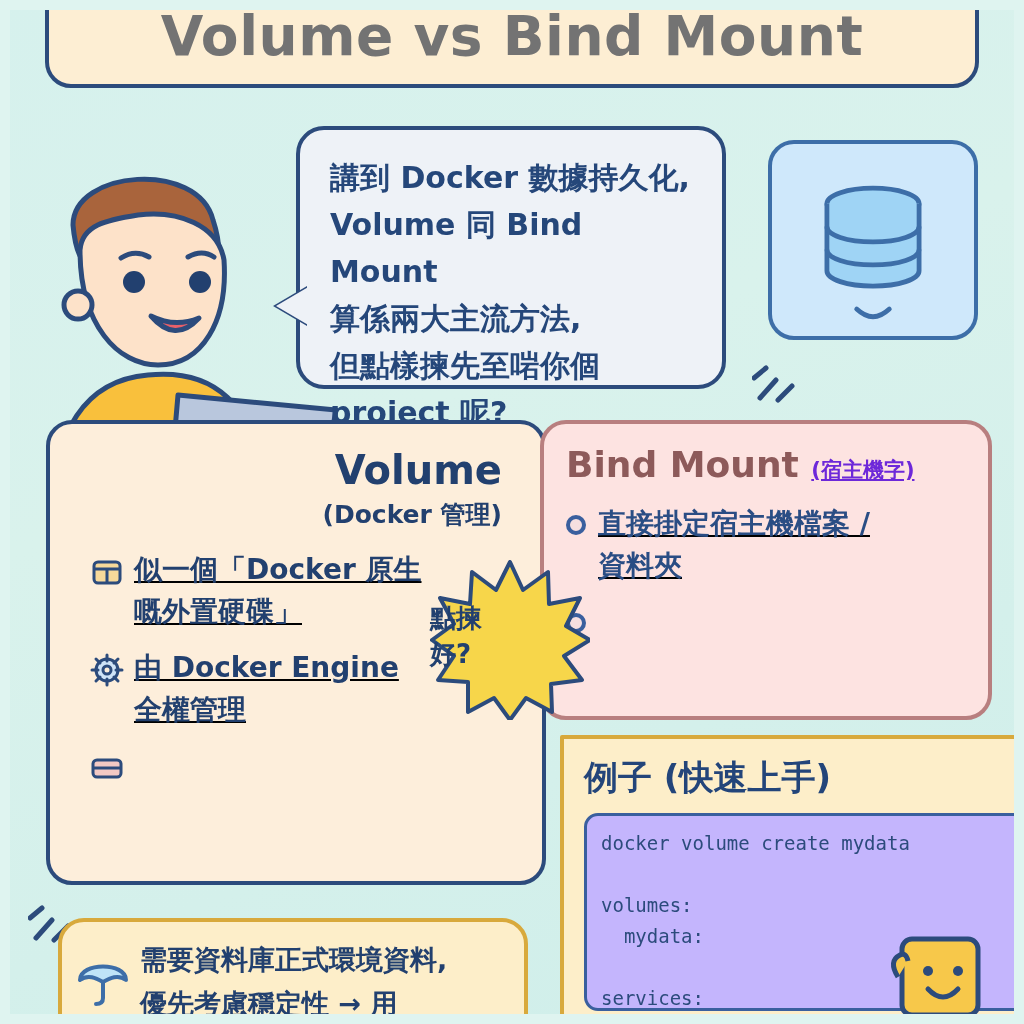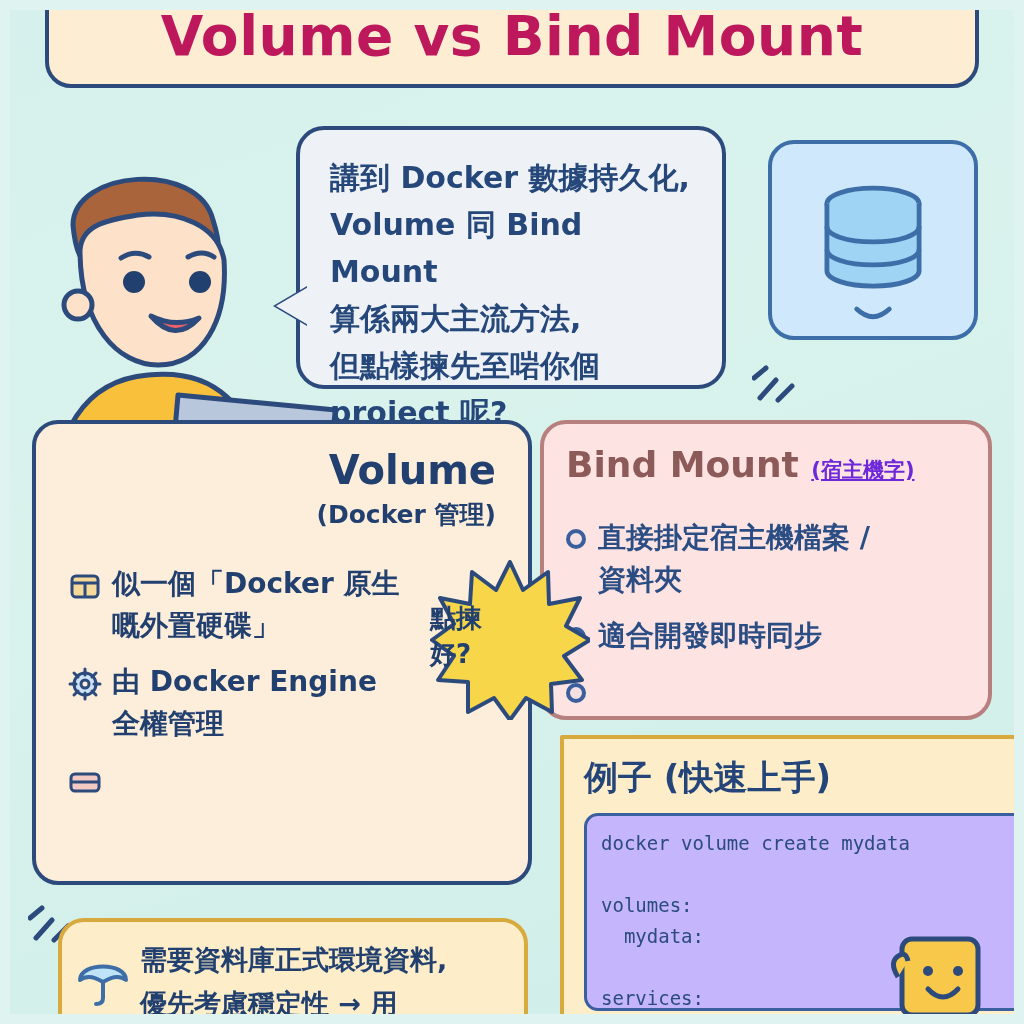--- a/index.html
+++ b/index.html
@@ -39,21 +39,21 @@
     border: 4px solid #2c4b7c;
     border-radius: 26px;
     display: flex;
     align-items: center;
     justify-content: center;
     box-sizing: border-box;
   }
   .title-text {
     font-size: 55px;
     font-weight: bold;
-    color: #be185d;
+    color: #737373;
     letter-spacing: 0.5px;
     font-family: "DejaVu Sans", sans-serif;
   }
 
   
   .bubble {
     position: absolute;
     left: 296px;
     top: 126px;
     width: 430px;
@@ -106,48 +106,49 @@
     box-sizing: border-box;
   }
   .spark {
     position: absolute;
     color: #2c4b7c;
   }
 
   
   .panel-volume {
     position: absolute;
-    left: 32px;
+    left: 46px;
     top: 420px;
     width: 500px;
     height: 465px;
     background: #fdeedb;
     border: 4px solid #2c4b7c;
     border-radius: 26px;
     box-sizing: border-box;
-    padding: 22px 32px;
+    padding: 22px 40px;
   }
   .panel-volume .ptitle {
     text-align: right;
     font-size: 40px;
     font-weight: bold;
     color: #22406f;
     font-family: "DejaVu Sans", sans-serif;
     line-height: 48px;
   }
   .panel-volume .psub {
     text-align: right;
     font-size: 25px;
     font-weight: bold;
     color: #22406f;
     font-family: "DejaVu Sans", sans-serif;
     margin-top: 4px;
   }
   .blist {
-    margin-top: 32px;
+    margin-top: 18px;
+    text-decoration: underline;
   }
   .bitem {
     display: flex;
     align-items: flex-start;
     margin-bottom: 14px;
   }
   .bicon {
     flex: 0 0 auto;
     width: 34px;
     height: 34px;
@@ -407,24 +408,20 @@
       <span class="paren">(宿主機字)</span>
     </div>
     <div class="blist">
       <div class="bitem">
         <span class="dot"></span>
         <span class="btext">直接掛定宿主機檔案 /
 資料夾</span>
       </div>
       <div class="bitem">
         <span class="dot"></span>
-        <span class="btext">適合開發即時同步</span>
-      </div>
-      <div class="bitem">
-        <span class="dot"></span>
       </div>
     </div>
   </div>
 
   <div class="starburst">
     <svg viewBox="0 0 160 160" width="160" height="160">
       <polygon points="80,2 93,30 118,12 119,44 150,38 136,66 160,80 134,96 152,120 121,124 122,152 96,138 80,160 64,138 38,152 38,122 8,120 24,96 2,80 24,64 10,38 40,44 42,12 66,30" fill="#f7d64a" stroke="#2c4b7c" stroke-width="4" stroke-linejoin="round"></polygon>
     </svg>
   </div>
   <div class="star-label">點揀

